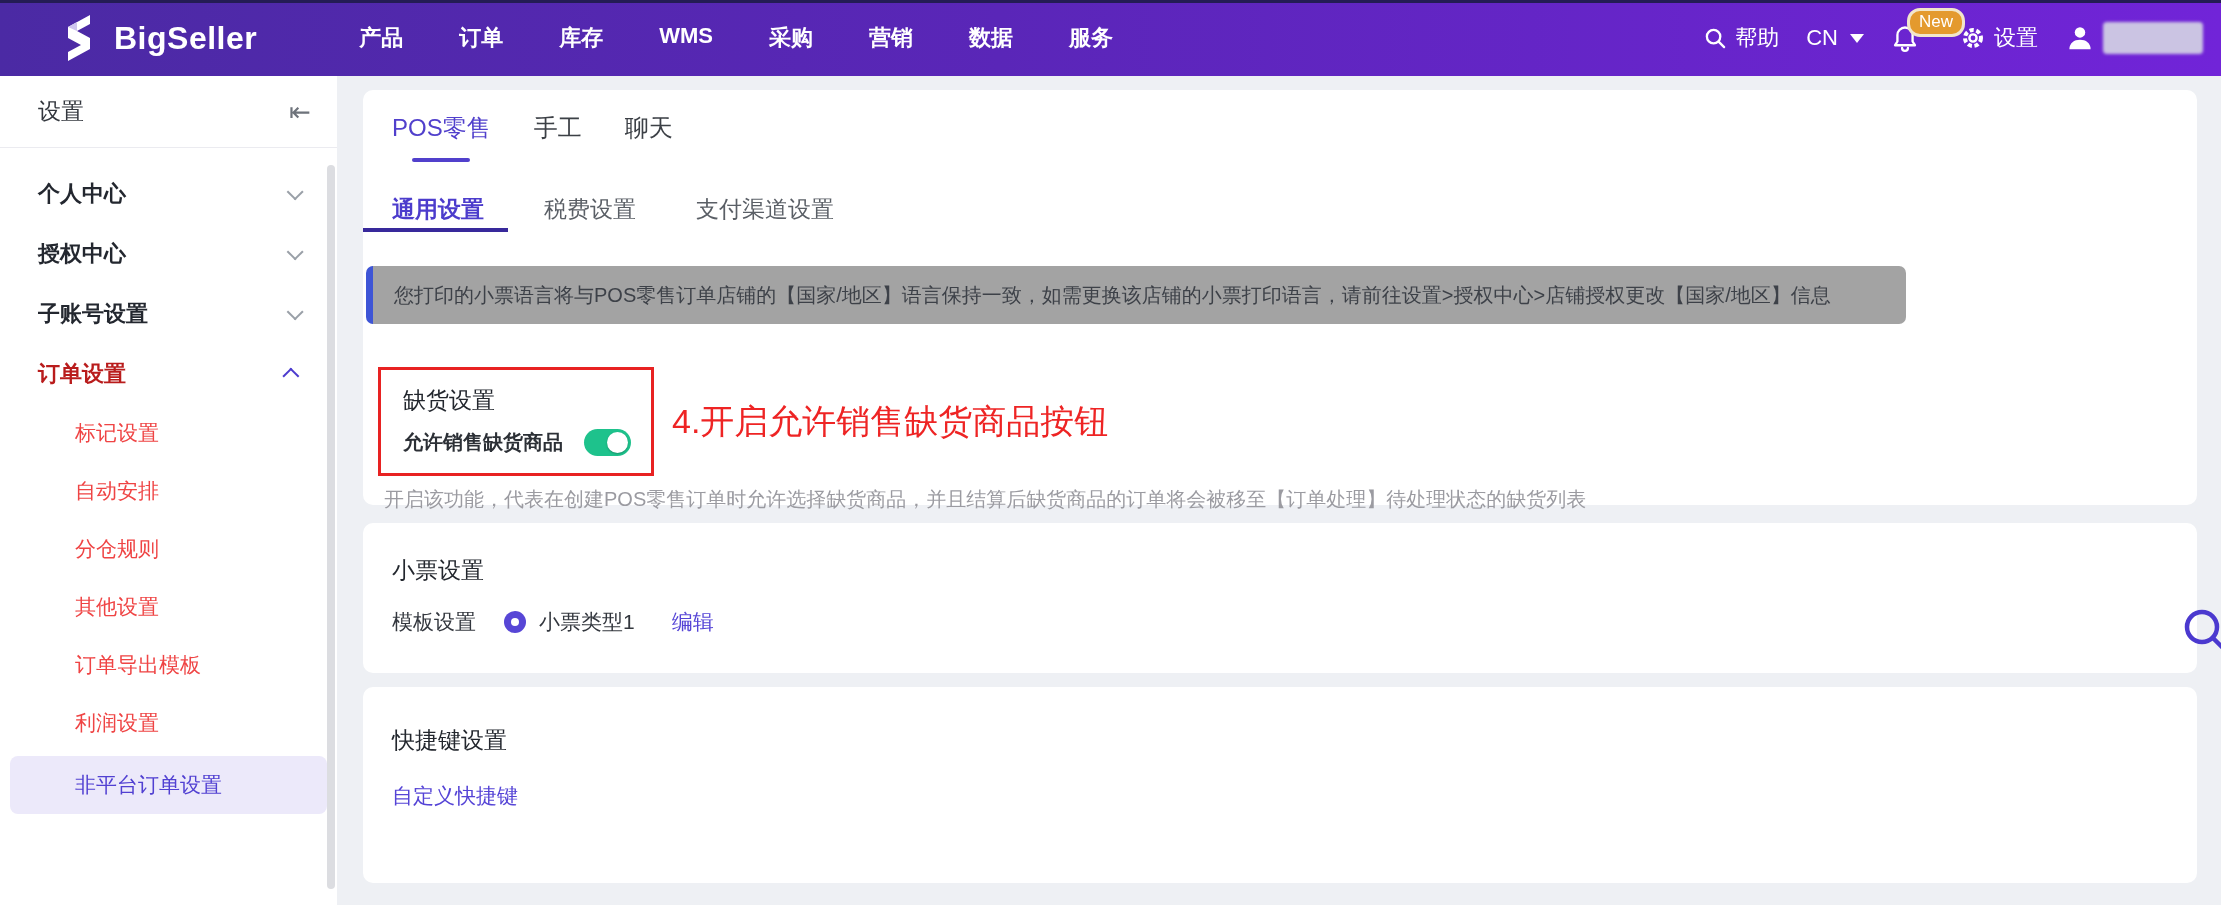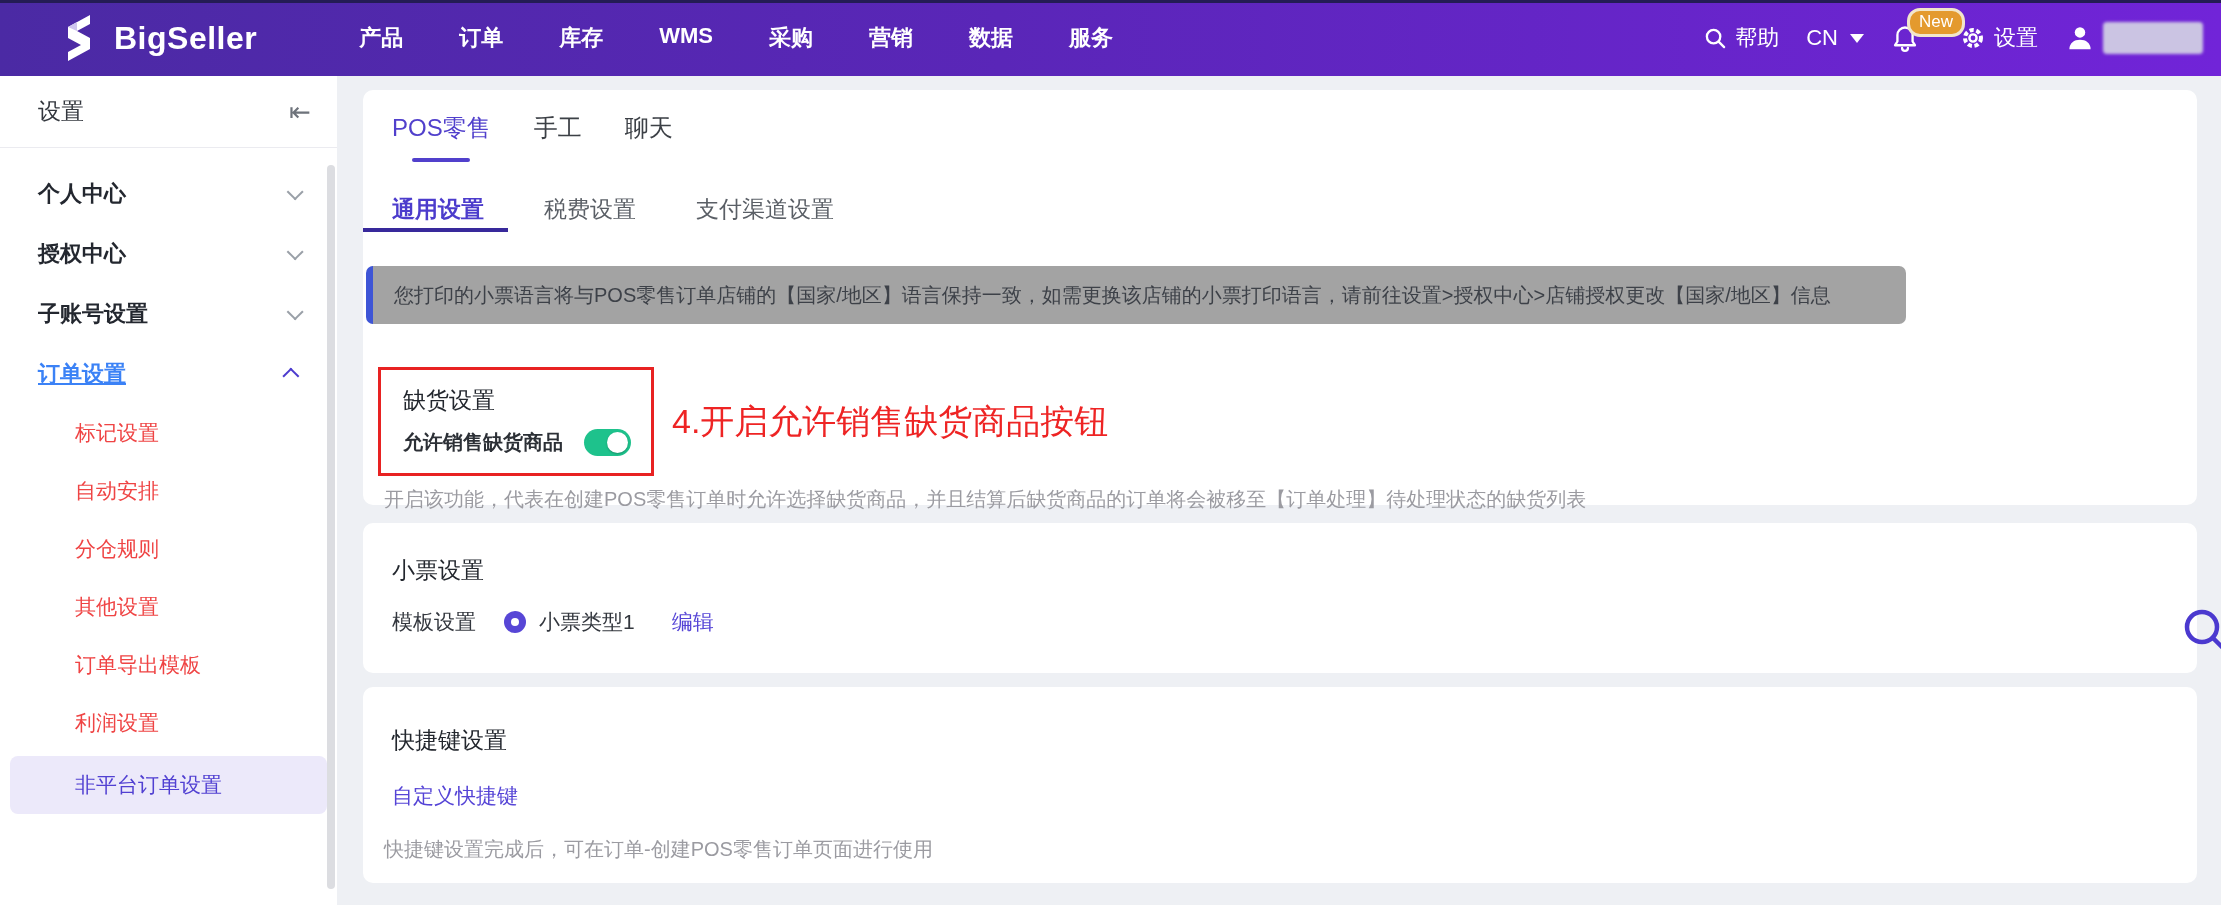--- a/index.html
+++ b/index.html
@@ -25,21 +25,21 @@
   .user-blur { width:100px; height:32px; background:#cbc4e3; border-radius:4px; filter:blur(1.5px); }
 
   
   .sidebar { position:absolute; top:76px; left:0; width:337px; height:829px; background:#fff; }
   .sidebar-header { height:72px; display:flex; align-items:center; justify-content:space-between;
     padding:0 26px 0 38px; font-size:23px; color:#33373e; border-bottom:1px solid #ebebf0; }
   .collapse-glyph { font-size:26px; color:#6e737b; cursor:pointer; font-family:"DejaVu Sans",sans-serif; }
   .side-nav { padding-top:16px; }
   .group-item { height:60px; display:flex; align-items:center; justify-content:space-between;
     padding:0 38px 0 38px; font-size:22px; font-weight:700; color:#23272f; cursor:pointer; }
-  .group-item.expanded { color:#3b82f6;text-decoration:underline; }
+  .group-item.expanded { color:#b91c1c; }
   .chev { width:12px; height:12px; border-right:2.5px solid #9aa0a8; border-bottom:2.5px solid #9aa0a8; }
   .chev.down { transform:rotate(45deg) translateY(-3px); }
   .chev.up { border-color:#4c3bce; transform:rotate(-135deg) translateY(-3px); }
   .sub-item { height:58px; display:flex; align-items:center; padding-left:75px;
     font-size:21px; color:#ef4444; cursor:pointer; }
   .sub-item.selected { background:#ece9fa; border-radius:8px; margin:4px 10px 0;
     padding-left:65px; color:#5140d2; }
   .side-scrollbar { position:absolute; top:89px; right:2px; width:8px; height:724px;
     background:#dcdde1; border-radius:4px; }
 
@@ -211,21 +211,20 @@
       <span>模板设置</span>
       <span class="radio"></span>
       <span>小票类型1</span>
       <span class="link edit-link">编辑</span>
     </div>
   </section>
 
   <section class="card card3">
     <div class="section-title">快捷键设置</div>
     <span class="link hotkey-link">自定义快捷键</span>
-    <div class="hotkey-desc">快捷键设置完成后，可在订单-创建POS零售订单页面进行使用</div>
   </section>
 
 </main>
 
 <div class="float-search">
   <svg width="46" height="46" viewBox="0 0 46 46">
     <circle cx="19" cy="19" r="15" fill="none" stroke="#4b39cf" stroke-width="4.5"></circle>
     <line x1="30" y1="30" x2="44" y2="44" stroke="#4b39cf" stroke-width="4.5" stroke-linecap="round"></line>
   </svg>
 </div>

